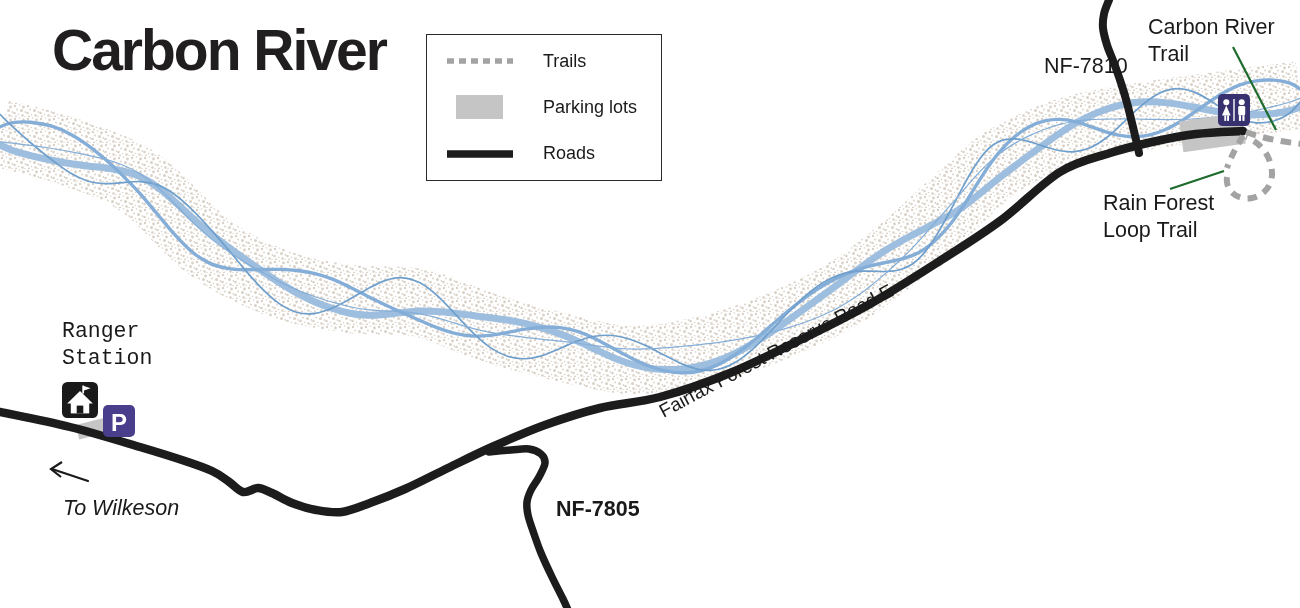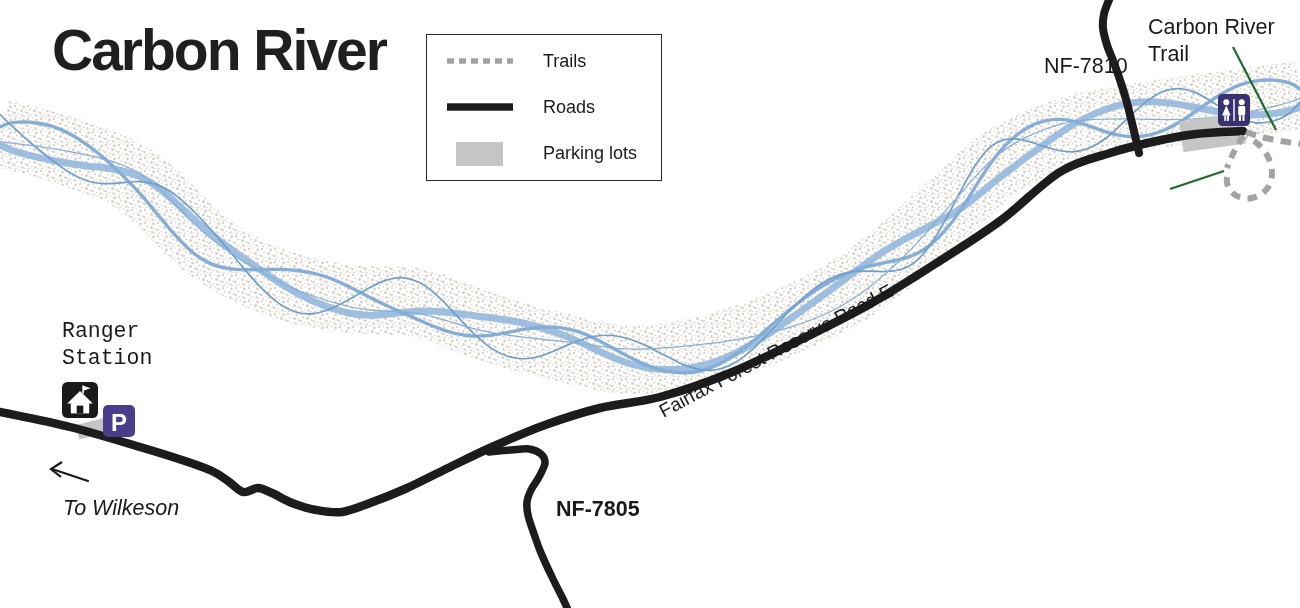--- a/index.html
+++ b/index.html
@@ -102,46 +102,48 @@
       <rect x="20.9" y="21.3" width="2.1" height="5.6" fill="#ffffff"></rect>
       <rect x="24.4" y="21.3" width="2.1" height="5.6" fill="#ffffff"></rect>
     </g>
   </svg>
 
   <div class="map-title">Carbon River</div>
 
   <div class="lbl lbl-carbon-trail">Carbon River
 Trail</div>
   <div class="lbl lbl-nf7810">NF-7810</div>
+  <div class="lbl lbl-rainforest">Rain Forest
+Loop Trail</div>
   <div class="lbl lbl-ranger">Ranger
 Station</div>
   <div class="lbl lbl-wilkeson">To Wilkeson</div>
   <div class="lbl lbl-nf7805">NF-7805</div>
   <div class="lbl lbl-fairfax">Fairfax Forest Reserve Road E</div>
 
   <div class="legend">
     <div class="legend-row">
       <span class="legend-swatch">
         <svg width="70" height="10">
           <line x1="2" y1="5" x2="68" y2="5" stroke-width="5.5" stroke-dasharray="7 5" stroke="#a3a3a3"></line>
         </svg>
       </span>
       <span class="legend-label">Trails</span>
     </div>
     <div class="legend-row">
       <span class="legend-swatch">
+        <svg width="70" height="26">
+          <rect x="11" y="1" width="47" height="24" fill="#c5c5c5"></rect>
+        </svg>
+      </span>
+      <span class="legend-label">Parking lots</span>
+    </div>
+    <div class="legend-row">
+      <span class="legend-swatch">
         <svg width="70" height="10">
           <line x1="2" y1="5" x2="68" y2="5" stroke-width="7.5" stroke="#1c1c1c"></line>
         </svg>
       </span>
       <span class="legend-label">Roads</span>
     </div>
-    <div class="legend-row">
-      <span class="legend-swatch">
-        <svg width="70" height="26">
-          <rect x="11" y="1" width="47" height="24" fill="#c5c5c5"></rect>
-        </svg>
-      </span>
-      <span class="legend-label">Parking lots</span>
-    </div>
   </div>
 
 </div>
 
 </body></html>

